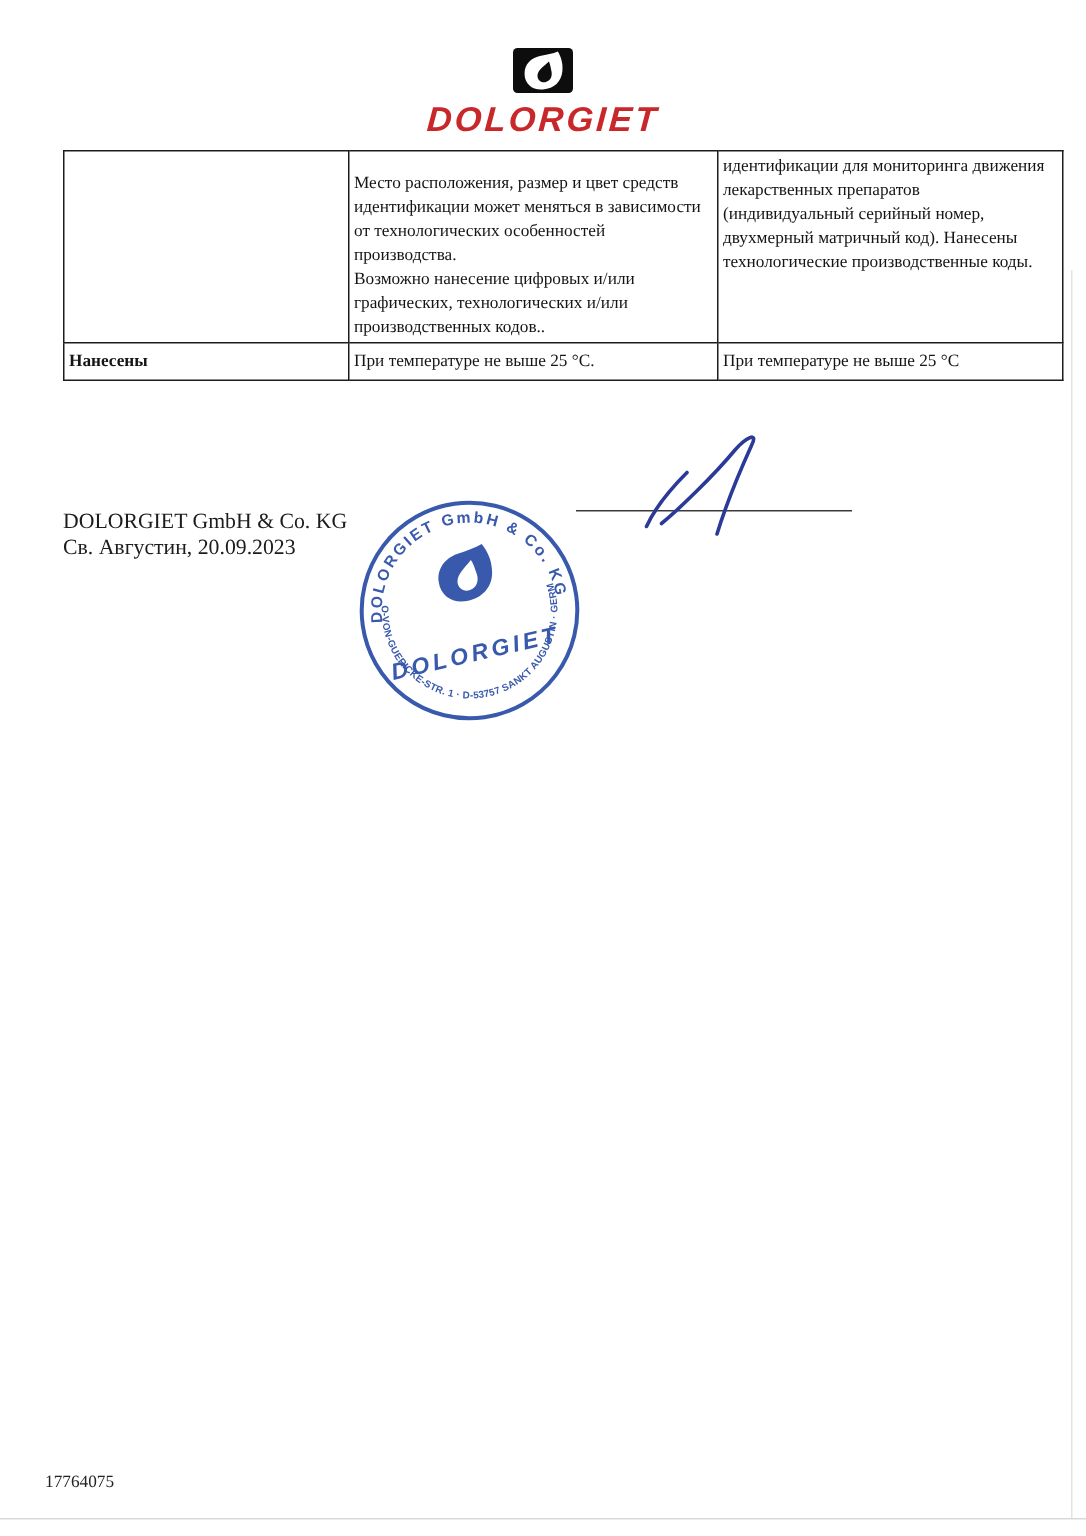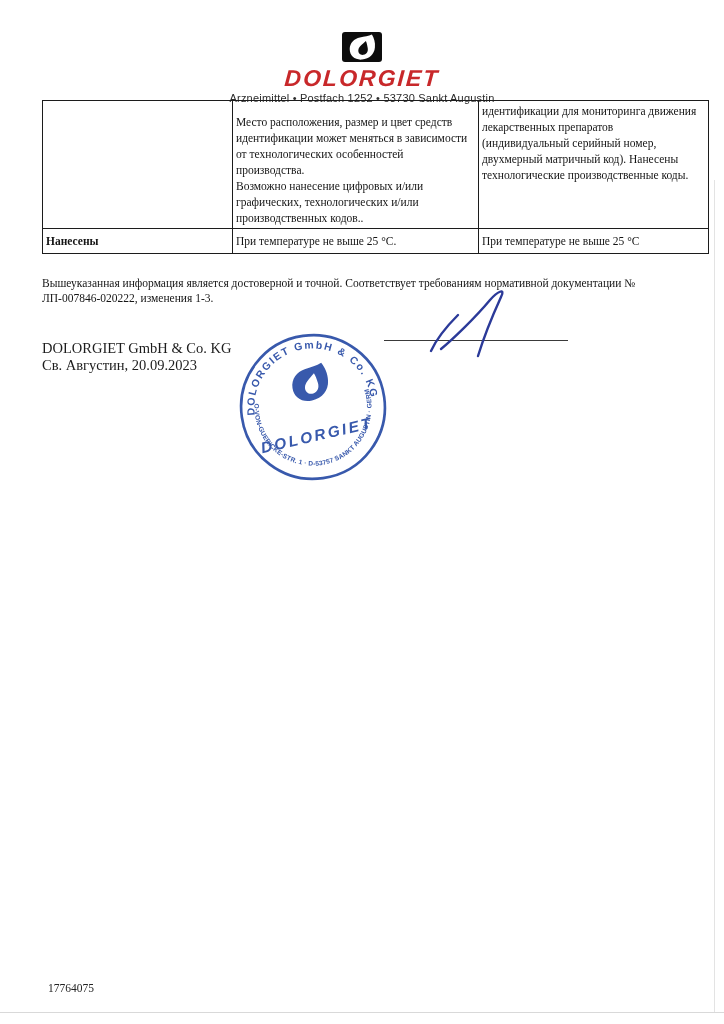--- a/index.html
+++ b/index.html
@@ -55,63 +55,61 @@
   
   .stamp{
     position:absolute;left:236px;top:330px;width:154px;height:154px;
     transform:rotate(-8deg);opacity:.93;
   }
   .stamp text{fill:#2a4da6;}
   .arc-top{font-family:"Liberation Sans","DejaVu Sans",sans-serif;font-size:10.2px;font-weight:bold;letter-spacing:1.6px;}
   .arc-bottom{font-family:"Liberation Sans","DejaVu Sans",sans-serif;font-size:6.4px;font-weight:bold;letter-spacing:.15px;}
   .stamp-word{font-family:"Liberation Sans","DejaVu Sans",sans-serif;font-size:15px;font-weight:900;font-style:italic;letter-spacing:2.5px;}
   
-  .footer-num{position:absolute;left:48px;top:982px;font-size:11.5px;color:#222;}
+  .footer-num{position:absolute;left:30px;top:982px;font-size:11.5px;color:#222;}
   
   .edge-bottom{position:absolute;left:0;top:1012px;width:724px;height:1px;background:#d9d9d9;}
   .edge-right{position:absolute;left:714px;top:180px;width:1px;height:832px;background:#e3e3e3;}
 </style>
 </head>
 <body>
 
 <div class="page">
 
   <div class="letterhead">
     <span class="logo-square">
       <svg viewBox="0 0 100 100" aria-hidden="true">
         <path fill="#ffffff" fill-rule="evenodd" d="M83 8
           C 90 20, 95 34, 93 52 C 91 74, 75 90, 50 92 C 27 94, 9 80, 9 57
           C 9 36, 24 22, 43 18 C 58 15, 72 13, 83 8 Z
           M 63 30 C 50 42, 40 49, 38 59 C 36 70, 45 78, 55 76
           C 66 74, 71 64, 69 53 C 67 43, 66 36, 63 30 Z"></path>
       </svg>
     </span>
     <div class="wordmark">DOLORGIET</div>
-    <div class="addr-line">Arzneimittel • Postfach 1252 • 53730 Sankt Augustin</div>
   </div>
 
   <table class="doc">
     <tbody>
         <tr class="r1">
       <td class="c1"></td>
       <td class="c2">
         <p class="pad-top">Место расположения, размер и цвет средств идентификации может меняться в зависимости от технологических особенностей производства.</p>
         <p>Возможно нанесение цифровых и/или графических, технологических и/или производственных кодов..</p>
       </td>
       <td class="c3">идентификации для мониторинга движения лекарственных препаратов (индивидуальный серийный номер, двухмерный матричный код). Нанесены технологические производственные коды.</td>
     </tr>
     <tr class="r2">
       <td class="c1 label">Нанесены</td>
       <td class="c2">При температуре не выше 25 °C.</td>
       <td class="c3">При температуре не выше 25 °C</td>
     </tr>
   </tbody>
     </table>
 
-  <div class="statement">Вышеуказанная информация является достоверной и точной. Соответствует требованиям нормативной документации № ЛП-007846-020222, изменения 1-3.</div>
 
   <div class="company">
     <div>DOLORGIET GmbH &amp; Co. KG</div>
     <div>Св. Августин, 20.09.2023</div>
   </div>
 
   <div class="sig-line"></div>
 
   <svg class="sig-strokes" viewBox="0 0 108 78">
     <g fill="none" stroke="#2b3a99" stroke-width="2.4" stroke-linecap="round">

